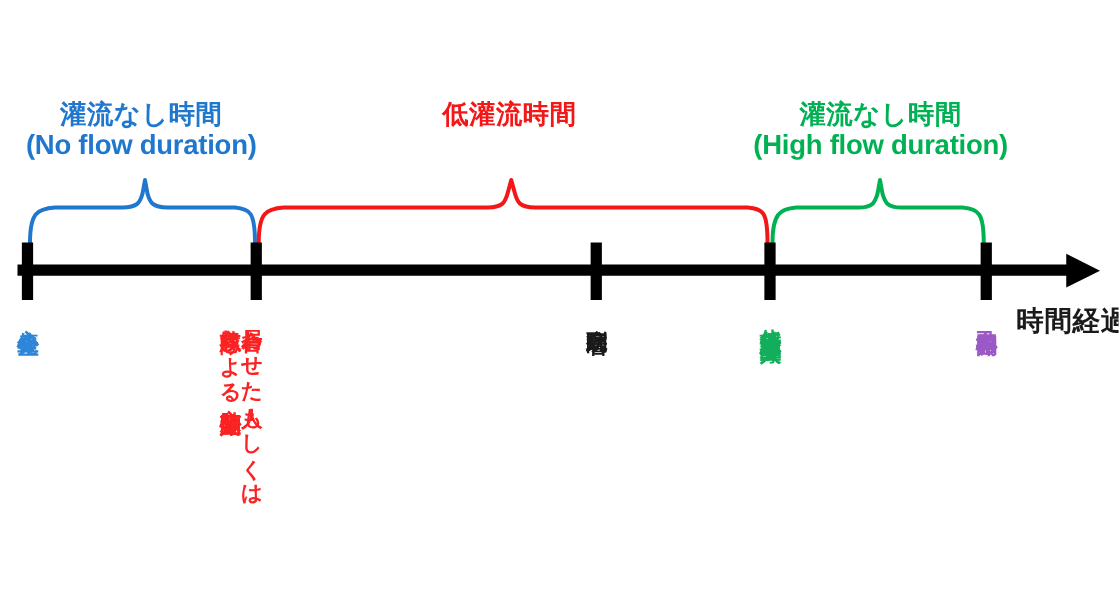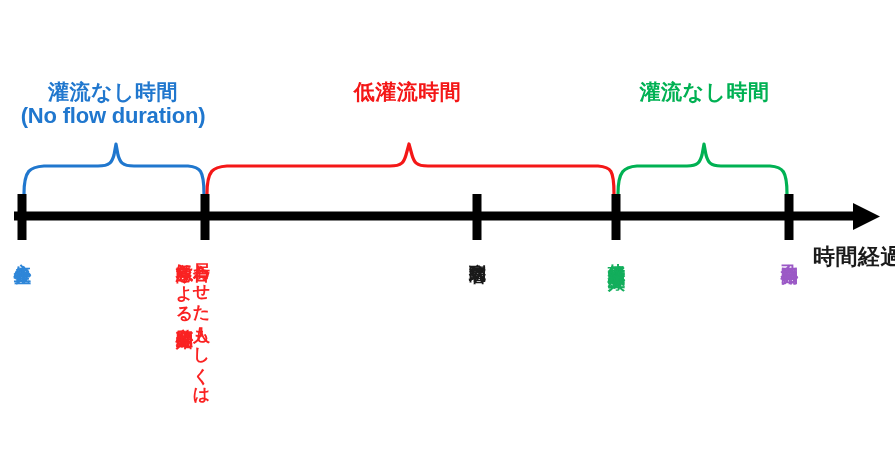--- a/index.html
+++ b/index.html
@@ -92,20 +92,21 @@
     <span class="jp">灌流なし時間</span>
     <span class="en">(No flow duration)</span>
   </div>
 
   <div class="phase-label phase-lowflow" style="left: 295px; top: 80px; width: 225px;">
     <span class="jp">低灌流時間</span>
   </div>
 
   <div class="phase-label phase-highflow" style="left: 592px; top: 80px; width: 225px;">
     <span class="jp">灌流なし時間</span>
+    <span class="en">(High flow duration)</span>
   </div>
 
   <svg class="brace-svg" style="left:0; top:0;" width="895" height="474" viewBox="0 0 895 474">
     <path d="M 24,194
              C 24,170 30,167 44,166
              L 98,166
              C 110,166 112,162 114,155
              L 116,144
              L 118,155
              C 120,162 122,166 134,166

